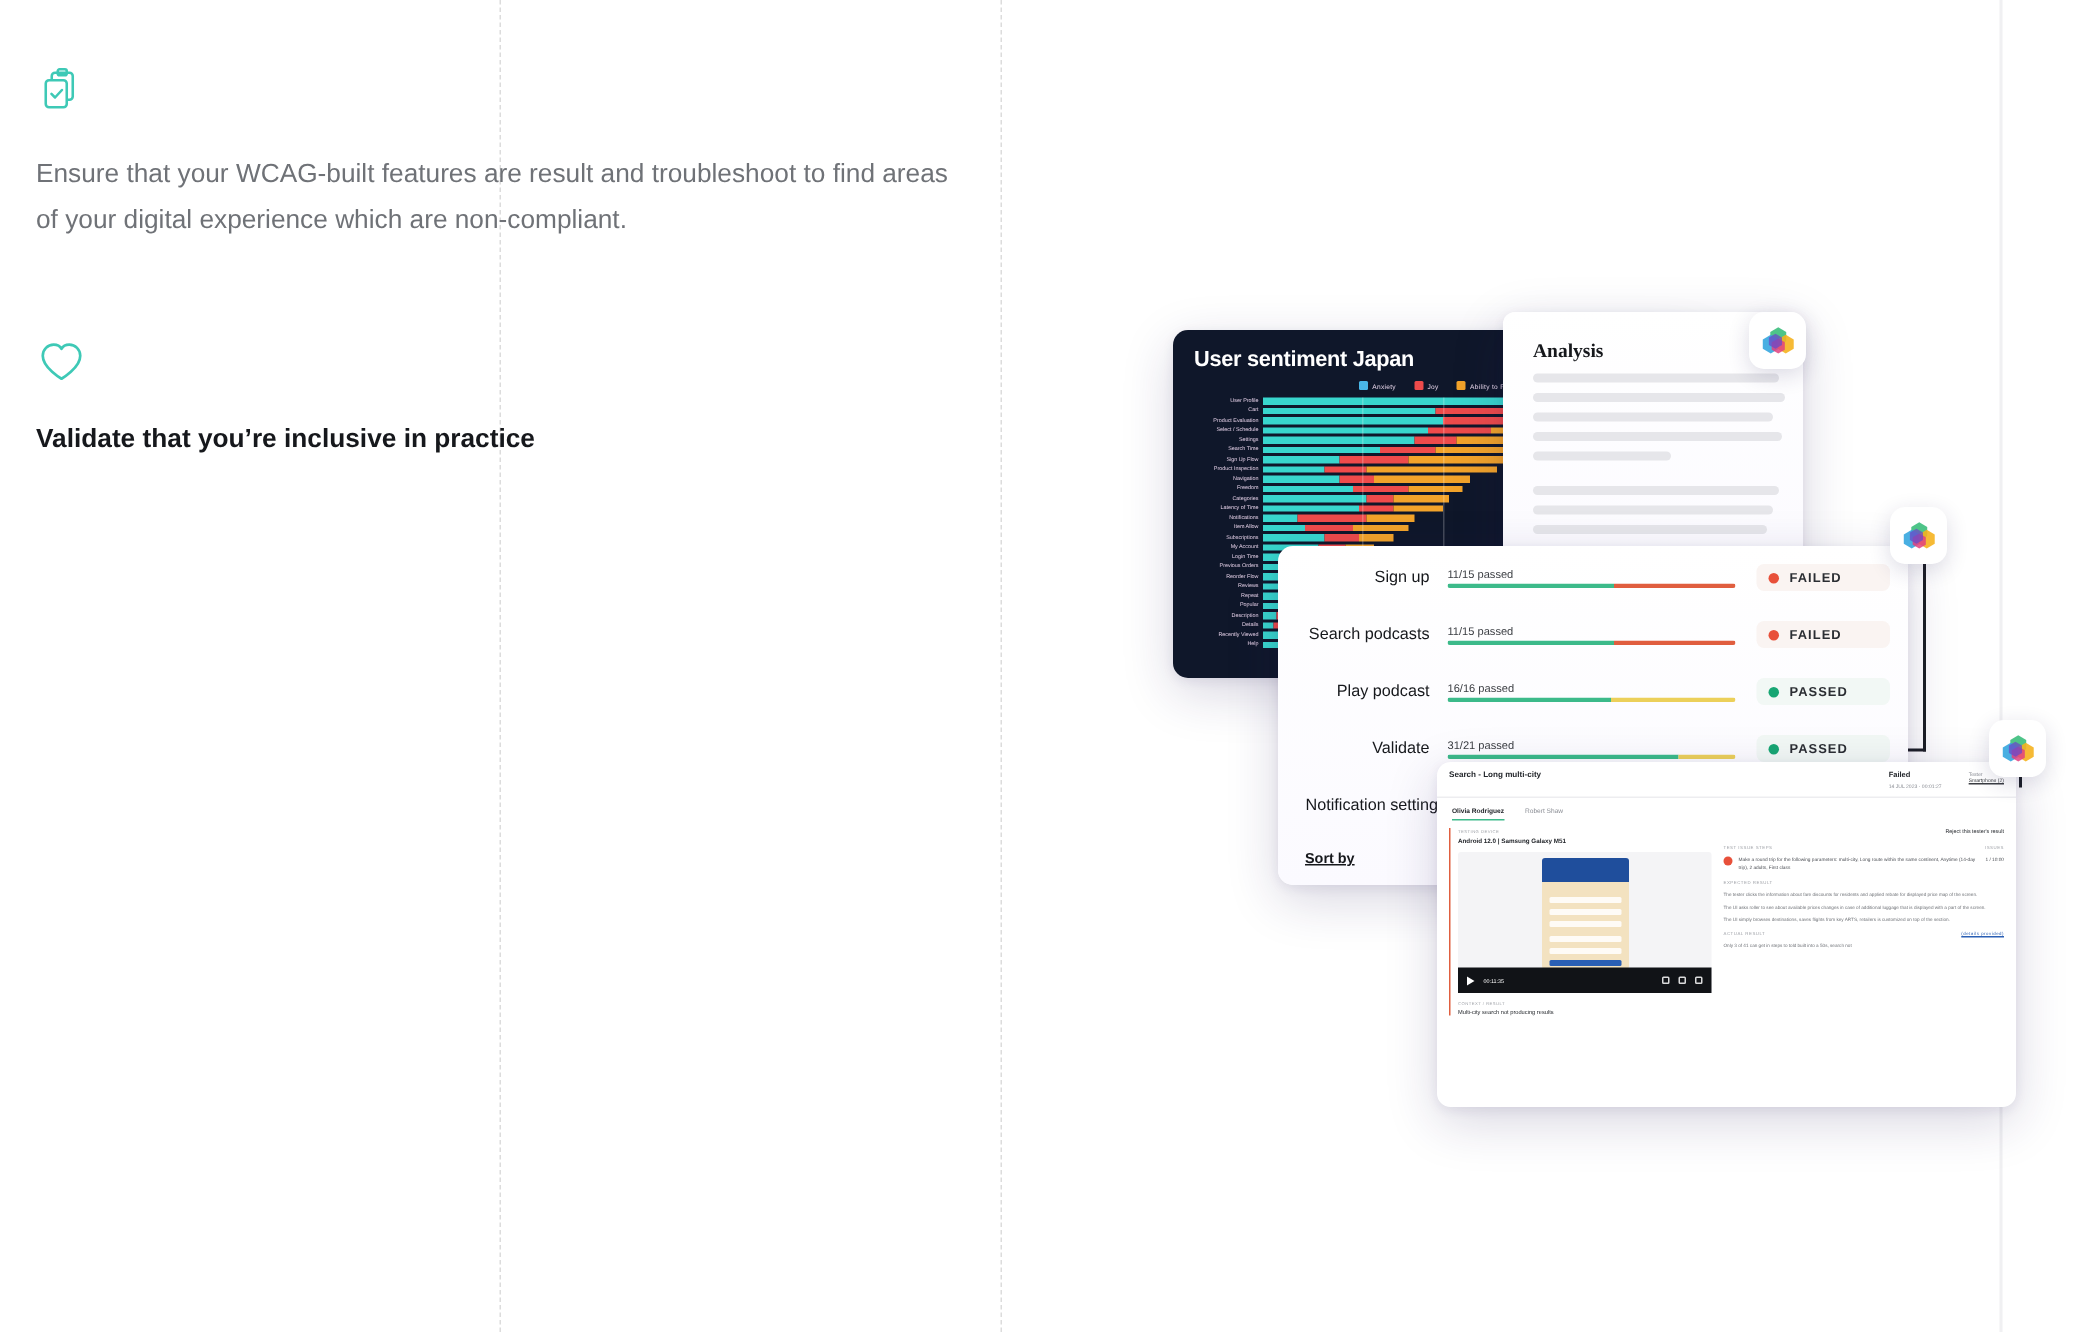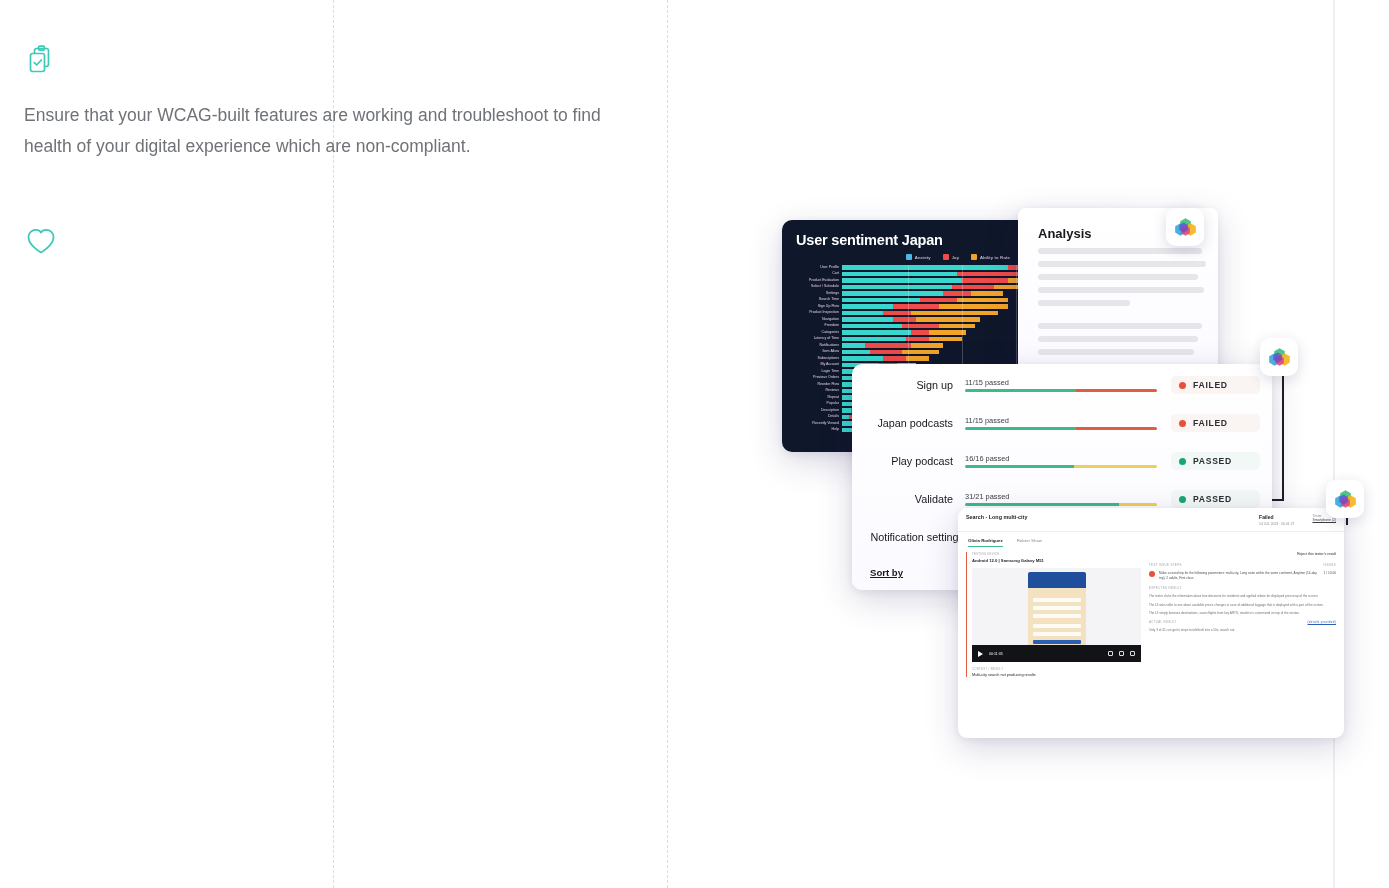--- a/index.html
+++ b/index.html
@@ -82,22 +82,22 @@
   .legend-tx { font-size:4.4px; color:#e7d6ea; letter-spacing:.2px; }
   .chart { position:relative; margin: 5px 10px 0 10px; height: 168px; }
   .crow { display:flex; align-items:center; height: 5.4px; margin-bottom: 1.1px; }
   .clabel { width: 50px; text-align:right; padding-right:3px; font-size:3.6px;
      color:#e3cfe6; line-height:5.4px; white-space:nowrap; overflow:hidden; }
   .cbars { flex:1; display:flex; height:4.6px; }
   .seg { height:100%; }
   .gridline { position:absolute; top:0; bottom:10px; width:1px; background:rgba(255,255,255,.22); }
 
   
-  .card-analysis { left: 258px; top: 28px; width: 200px; height: 188px; border-radius: 8px;
-     background:linear-gradient(180deg,#ffffff 0%, #fbfaff 100%); }
+  .card-analysis { left: 242px; top: 28px; width: 200px; height: 188px; border-radius: 8px;
+     background:linear-gradient(180deg,#ffffff 0%, #fbfaff 100%);font-family:Liberation Serif, serif; }
   .an-title { font-size: 13px; font-weight:700; color:#16181c; margin: 18px 0 0 20px; }
   .skel { height: 6px; background:#e6e6ea; border-radius:3px; margin: 7px 0 0 20px; }
 
   
   .card-tests { left: 92px; top: 184px; width: 420px; height: 226px; border-radius: 10px;
      background:linear-gradient(180deg,#ffffff 0%, #fbfaff 100%); }
   .trow { display:flex; align-items:center; height: 34px; padding: 0 12px; margin-top: 4px; }
   .tname { width: 112px; text-align:right; padding-right: 12px; font-size: 10.8px; color:#16181c; }
   .tmid { flex:1; }
   .tpass { font-size: 7.4px; color:#3a3d42; margin-bottom:2.5px; }
@@ -177,29 +177,30 @@
 
     <div class="feature">
       <span class="feat-icon">
         <svg viewBox="0 0 34 34" fill="none">
           <rect x="10.5" y="4.5" width="14" height="18" rx="2.2" stroke="#3ec9b6" stroke-width="1.7"></rect>
           <rect x="14.5" y="2.2" width="6" height="4" rx="1.2" stroke="#3ec9b6" stroke-width="1.7"></rect>
           <rect x="6.5" y="9.5" width="14" height="18" rx="2.2" fill="#fff" stroke="#3ec9b6" stroke-width="1.7"></rect>
           <path d="M10.3 18.6l2.4 2.4 4.6-5" stroke="#3ec9b6" stroke-width="1.7" stroke-linecap="round" stroke-linejoin="round"></path>
         </svg>
       </span>
-      <p class="feat-body">Ensure that your WCAG-built features are working and troubleshoot to find health of your digital experience which are non-compliant.</p>
+      <p class="feat-body">Ensure that your WCAG-built features are result and troubleshoot to find areas of your digital experience which are non-compliant.</p>
     </div>
 
     <div class="feature second">
       <span class="feat-icon">
         <svg viewBox="0 0 34 34" fill="none">
           <path d="M17 28.5S4.5 21.3 4.5 13.2C4.5 9 7.8 5.8 11.8 5.8c2.3 0 4.3 1.1 5.2 2.8.9-1.7 2.9-2.8 5.2-2.8 4 0 7.3 3.2 7.3 7.4 0 8.1-12.5 15.3-12.5 15.3z" stroke="#3ec9b6" stroke-width="1.8" stroke-linejoin="round"></path>
         </svg>
       </span>
+      <div class="feat-title">Validate that you’re inclusive in practice</div>
     </div>
   </div>
 
   <div class="art">
 
     <div class="connector" style="left:384px; top:47px; width:46px; height:2px;"></div>
     <div class="connector" style="left:428px; top:47px; width:2px; height:131px;"></div>
     <div class="connector" style="left:250px; top:177px; width:180px; height:2px;"></div>
     <div class="connector" style="left:522px; top:177px; width:2px; height:144px;"></div>
     <div class="connector" style="left:372px; top:319px; width:152px; height:2px;"></div>
@@ -462,21 +463,21 @@
                 <div class="ok" style="width: 58%;"></div>
                 <div class="bad" style="width: 42%;"></div>
               </div>
             </div>
             <div class="tstat fail">
               <span class="dot fail"></span>
               <span class="tstat-tx">FAILED</span>
             </div>
           </div>
           <div class="trow">
-            <div class="tname">Japan podcasts</div>
+            <div class="tname">Search podcasts</div>
             <div class="tmid">
               <div class="tpass">11/15 passed</div>
               <div class="tbar">
                 <div class="ok" style="width: 58%;"></div>
                 <div class="bad" style="width: 42%;"></div>
               </div>
             </div>
             <div class="tstat fail">
               <span class="dot fail"></span>
               <span class="tstat-tx">FAILED</span>

